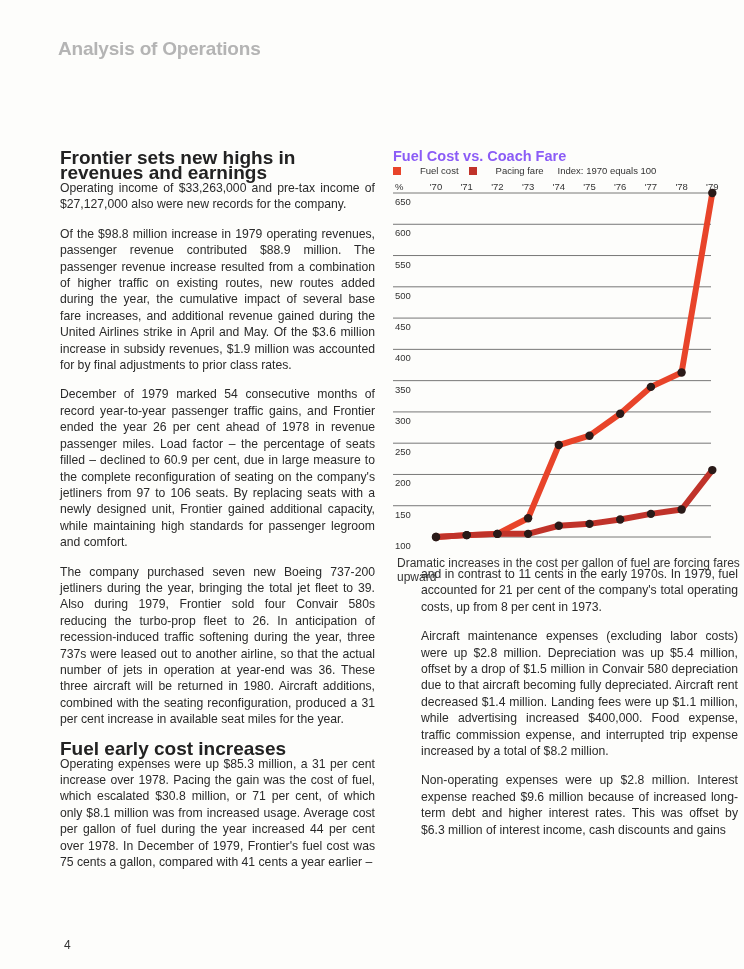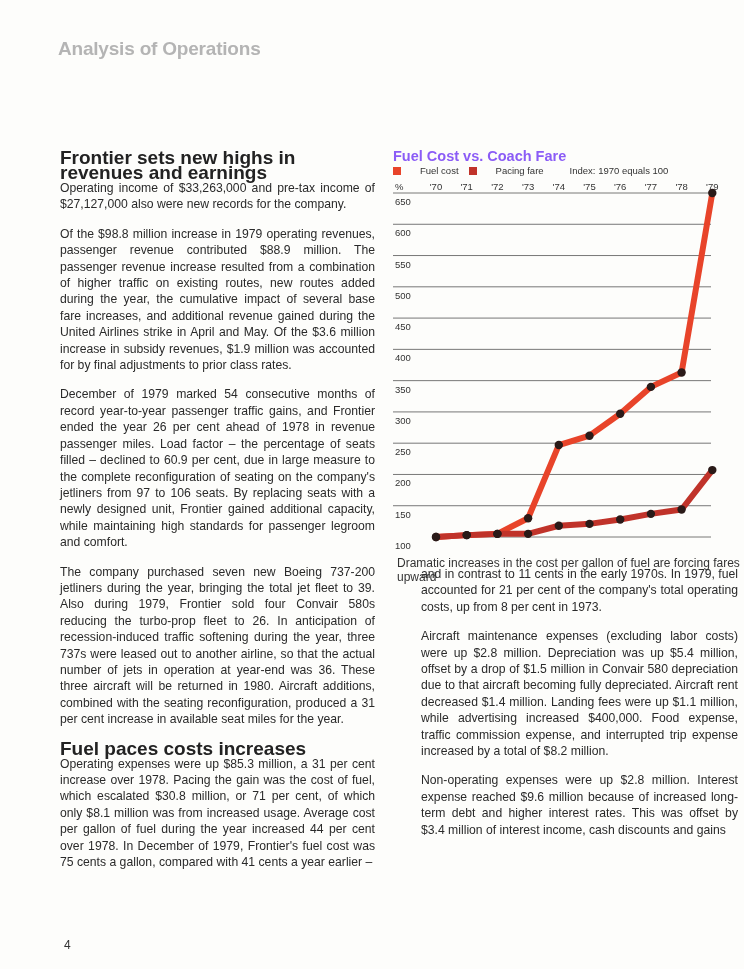--- a/index.html
+++ b/index.html
@@ -14,39 +14,39 @@
   .col { position:absolute; font-size:12.2px; line-height:16.4px; }
   .col-left { left:60px; top:150px; width:315px; }
   .col-right { left:397px; top:566px; width:317px;margin-left:24px; }
   .col p { margin:0 0 13px 0; text-align:justify; }
   .col h2 { margin:0; font-size:19px; line-height:15px; font-weight:bold; color:#222; }
   .chart-wrap { position:absolute; left:393px; top:148px; width:330px; }
   .chart-title { font-size:14.5px; font-weight:bold; color:#8b5cf6; margin:0; line-height:16px; }
   .legend { font-size:9.5px; color:#333; display:flex; align-items:center; gap:10px; margin-top:1px; }
   .legend-item { display:flex; align-items:center; gap:19px; }
   .swatch { display:inline-block; width:8px; height:8px; }
-  .legend-note { margin-left:16px; }
+  .legend-note { margin-left:4px; }
   svg.chart { position:absolute; left:0; top:30px; }
   .caption { position:absolute; left:397px; top:556px; font-size:12px; color:#333; }
   .page-num { position:absolute; left:64px; top:938px; font-size:12px; color:#333; }
 </style>
 </head>
 <body>
 
 <div class="page-title">Analysis of Operations</div>
 
 <div class="col col-left">
   <h2>Frontier sets new highs in revenues and earnings</h2>
   <div id="left-p1">
       <p>Operating income of $33,263,000 and pre-tax income of $27,127,000 also were new records for the company.</p>
       <p>Of the $98.8 million increase in 1979 operating revenues, passenger revenue contributed $88.9 million. The passenger revenue increase resulted from a combination of higher traffic on existing routes, new routes added during the year, the cumulative impact of several base fare increases, and additional revenue gained during the United Airlines strike in April and May. Of the $3.6 million increase in subsidy revenues, $1.9 million was accounted for by final adjustments to prior class rates.</p>
       <p>December of 1979 marked 54 consecutive months of record year-to-year passenger traffic gains, and Frontier ended the year 26 per cent ahead of 1978 in revenue passenger miles. Load factor – the percentage of seats filled – declined to 60.9 per cent, due in large measure to the complete reconfiguration of seating on the company's jetliners from 97 to 106 seats. By replacing seats with a newly designed unit, Frontier gained additional capacity, while maintaining high standards for passenger legroom and comfort.</p>
       <p>The company purchased seven new Boeing 737-200 jetliners during the year, bringing the total jet fleet to 39. Also during 1979, Frontier sold four Convair 580s reducing the turbo-prop fleet to 26. In anticipation of recession-induced traffic softening during the year, three 737s were leased out to another airline, so that the actual number of jets in operation at year-end was 36. These three aircraft will be returned in 1980. Aircraft additions, combined with the seating reconfiguration, produced a 31 per cent increase in available seat miles for the year.</p>
     </div>
-  <h2>Fuel paces costs increases</h2>
+  <h2>Fuel early cost increases</h2>
   <div id="left-p2">
       <p>Operating expenses were up $85.3 million, a 31 per cent increase over 1978. Pacing the gain was the cost of fuel, which escalated $30.8 million, or 71 per cent, of which only $8.1 million was from increased usage. Average cost per gallon of fuel during the year increased 44 per cent over 1978. In December of 1979, Frontier's fuel cost was 75 cents a gallon, compared with 41 cents a year earlier –</p>
     </div>
 </div>
 
 <div class="chart-wrap">
   <div class="chart-title">Fuel Cost vs. Coach Fare</div>
   <div class="legend">
     <span class="legend-item">
       <span class="swatch" id="sw0" style="background: rgb(232, 68, 42);"></span>
@@ -118,17 +118,17 @@
       <circle cx="319.3" cy="292.0763636363636" r="4.2" fill="#2a1a18"></circle>
     </svg>
 </div>
 
 <div class="caption">Dramatic increases in the cost per gallon of fuel are forcing fares upward</div>
 
 <div class="col col-right">
   <div id="right-p">
       <p>and in contrast to 11 cents in the early 1970s. In 1979, fuel accounted for 21 per cent of the company's total operating costs, up from 8 per cent in 1973.</p>
       <p>Aircraft maintenance expenses (excluding labor costs) were up $2.8 million. Depreciation was up $5.4 million, offset by a drop of $1.5 million in Convair 580 depreciation due to that aircraft becoming fully depreciated. Aircraft rent decreased $1.4 million. Landing fees were up $1.1 million, while advertising increased $400,000. Food expense, traffic commission expense, and interrupted trip expense increased by a total of $8.2 million.</p>
-      <p>Non-operating expenses were up $2.8 million. Interest expense reached $9.6 million because of increased long-term debt and higher interest rates. This was offset by $3.4 million of interest income, cash discounts and gains</p>
+      <p>Non-operating expenses were up $2.8 million. Interest expense reached $9.6 million because of increased long-term debt and higher interest rates. This was offset by $6.3 million of interest income, cash discounts and gains</p>
     </div>
 </div>
 
 <div class="page-num">4</div>
 
 </body></html>

